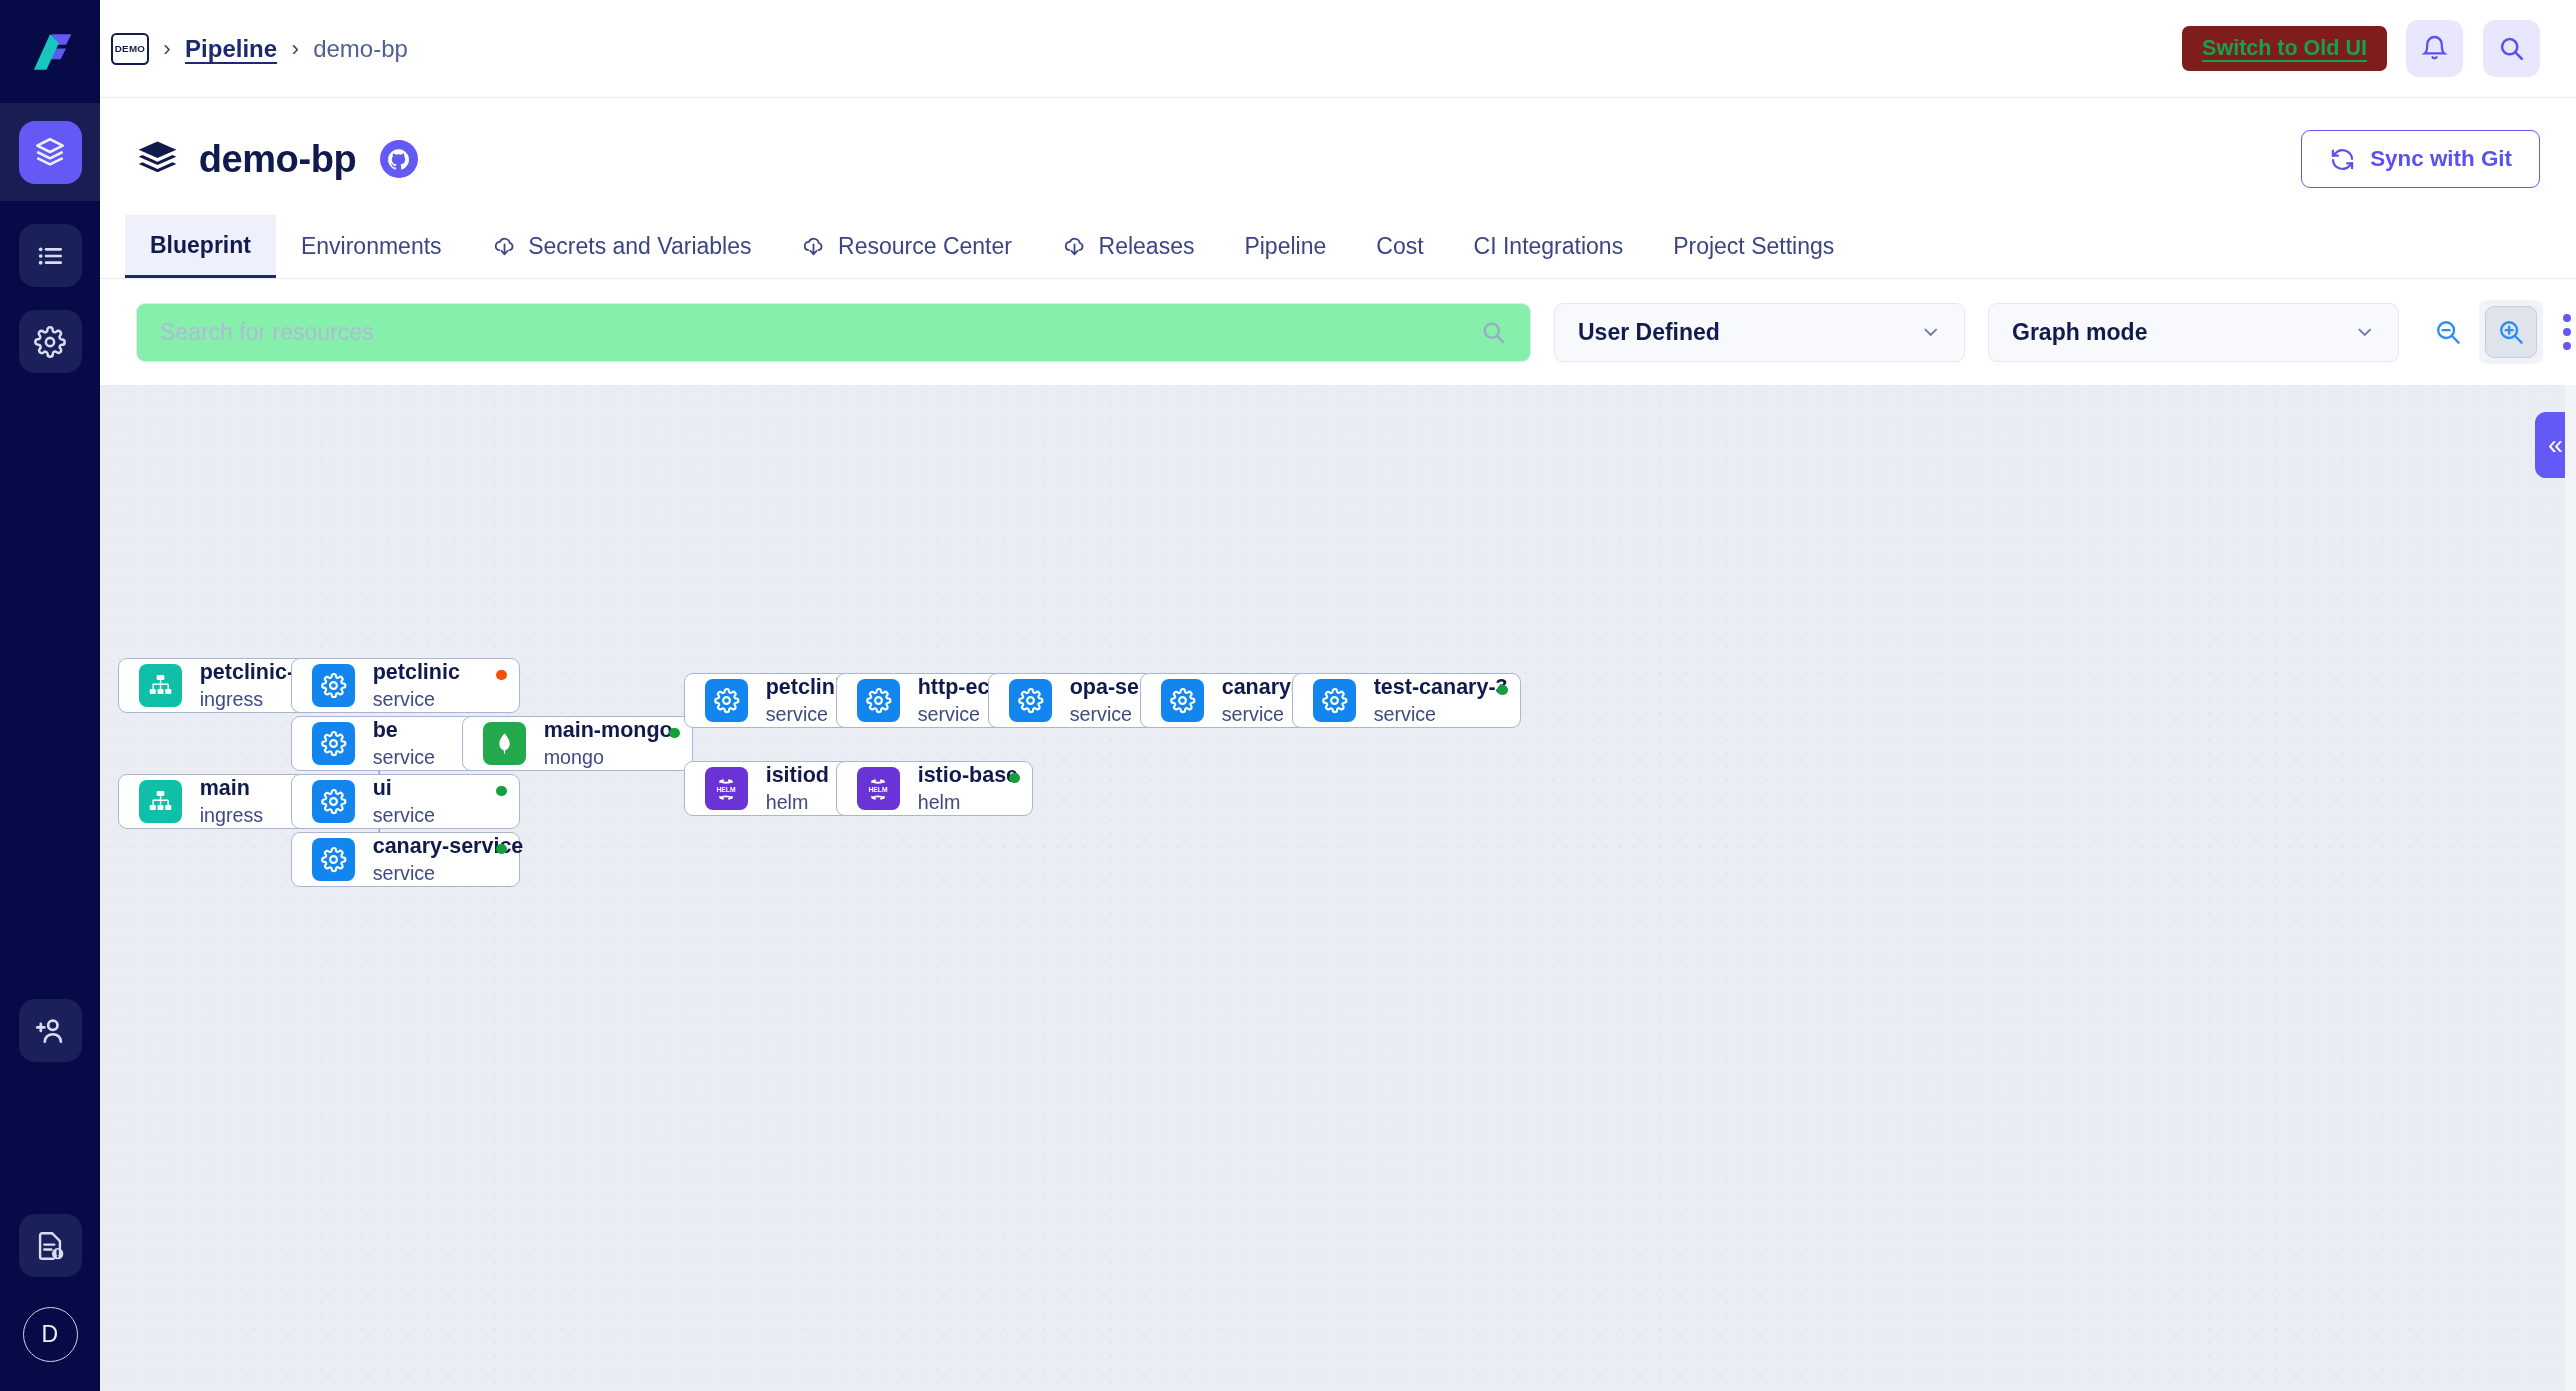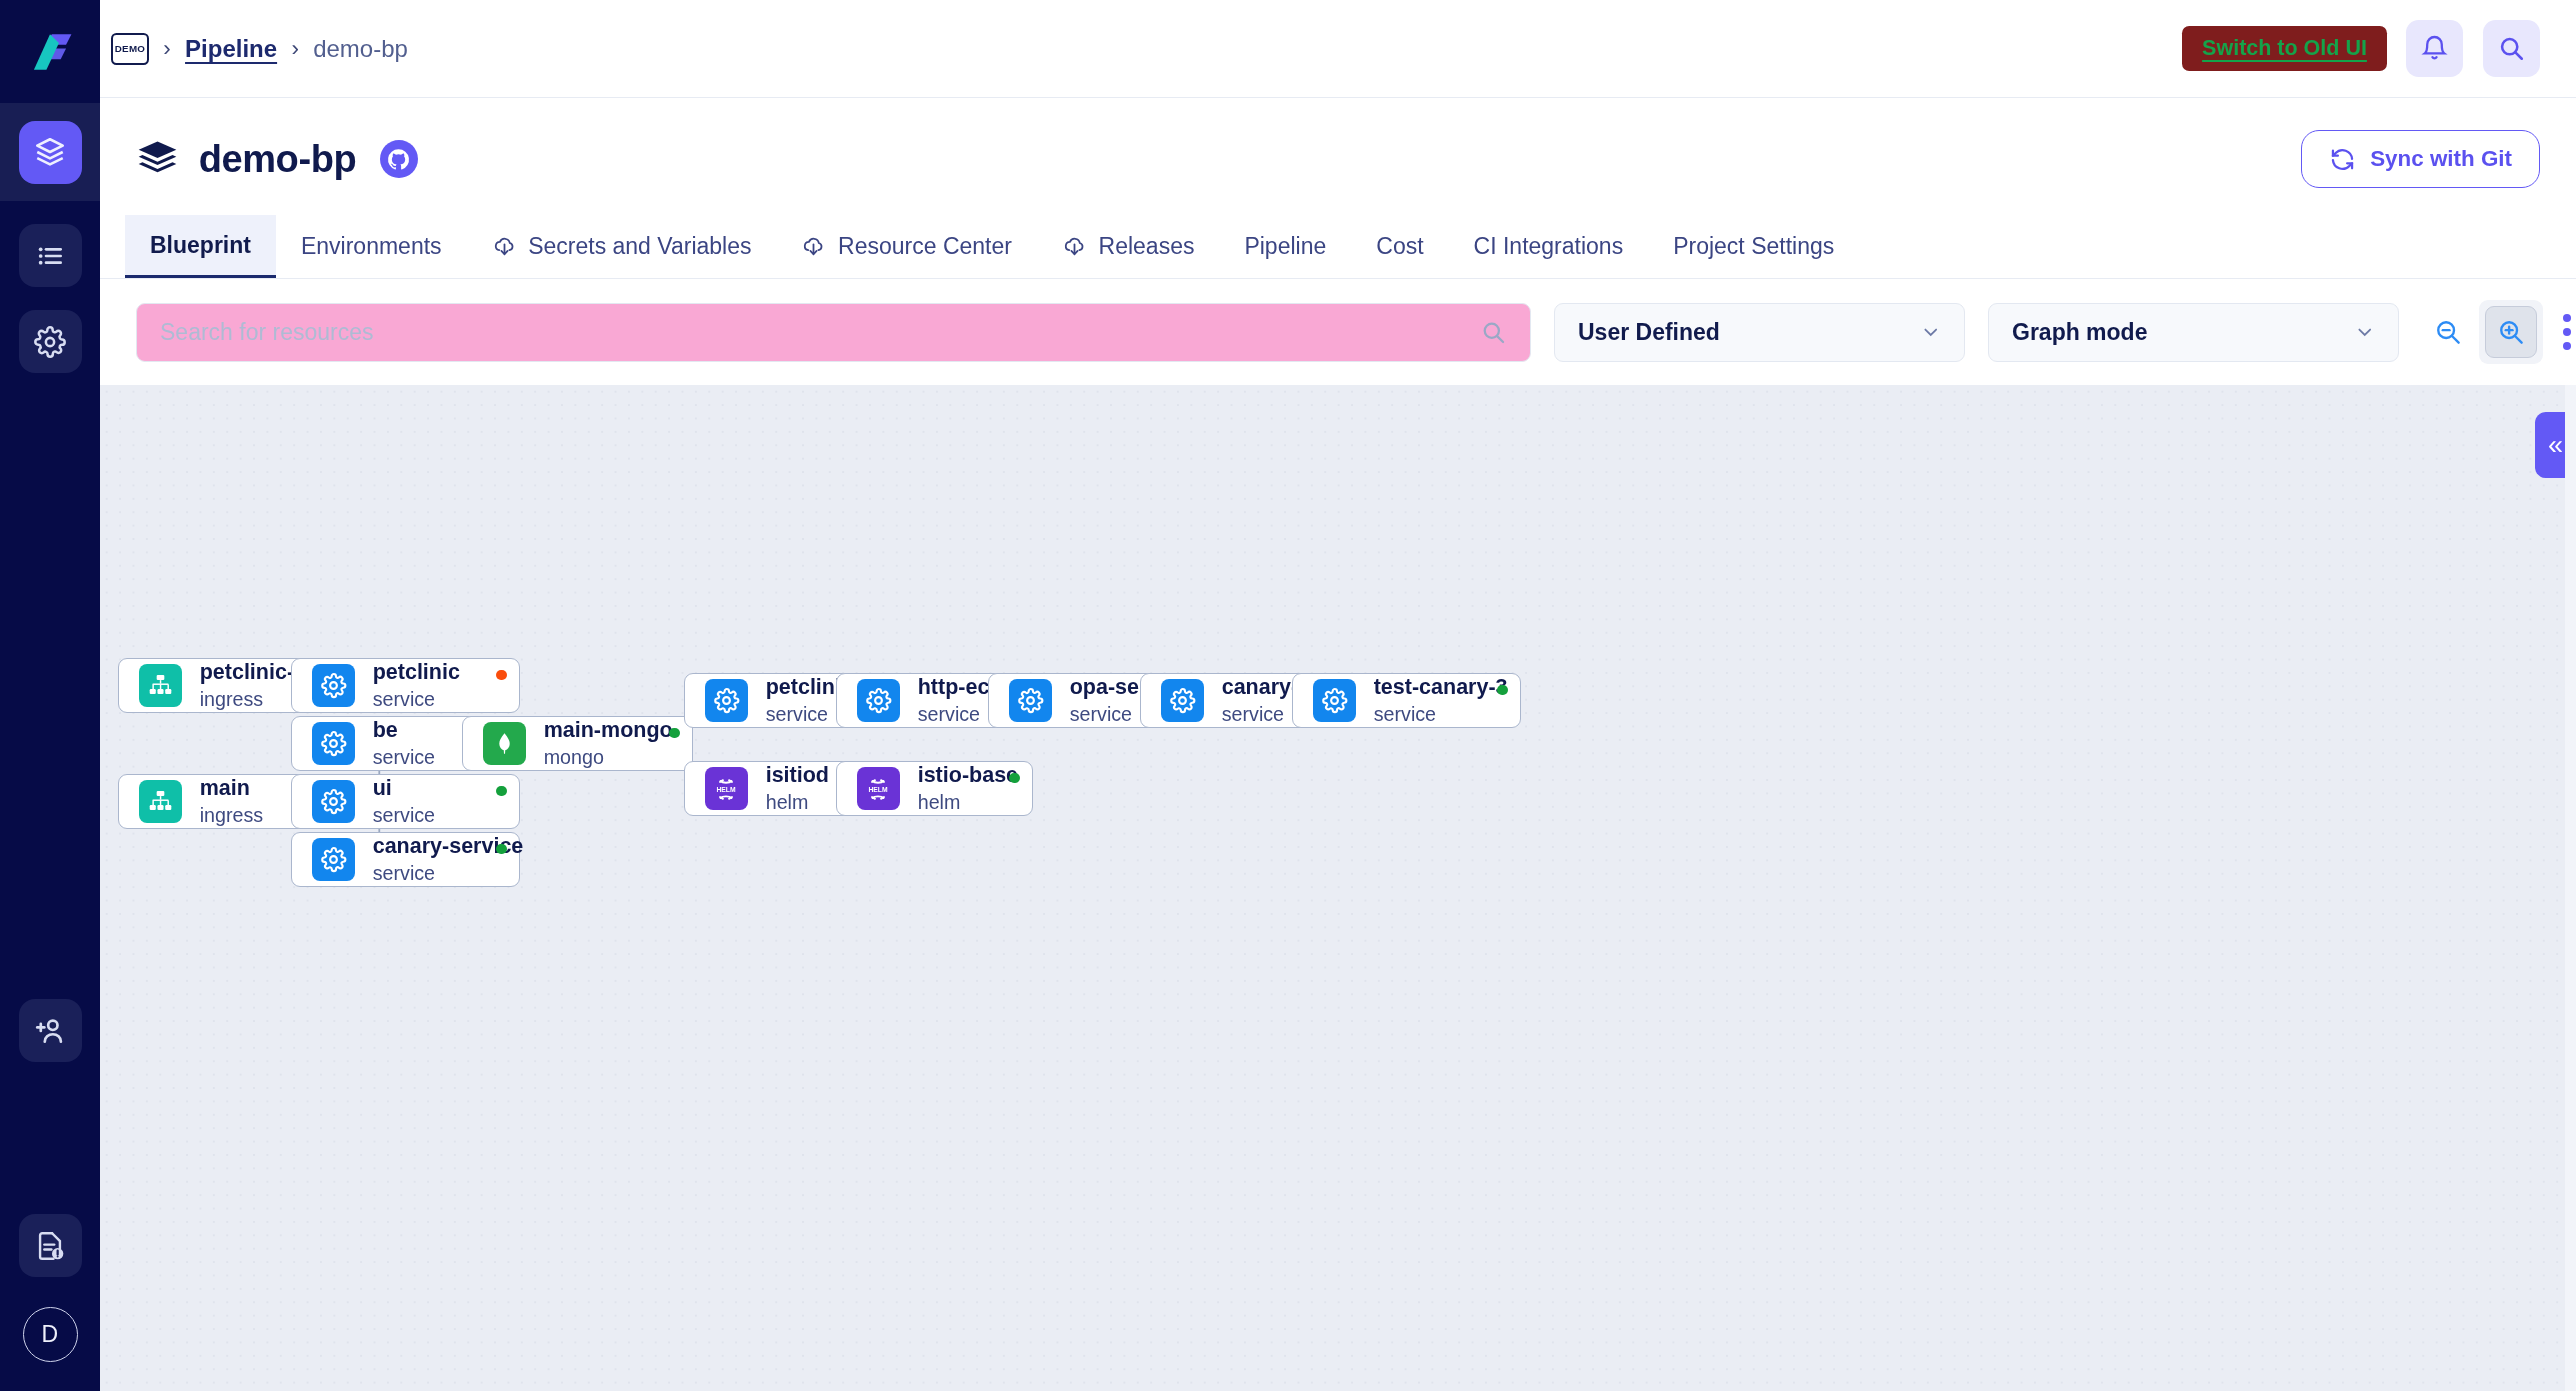--- a/index.html
+++ b/index.html
@@ -74,21 +74,21 @@
     background: #fff; display: flex; align-items: center;
   }
   .proj-title-wrap { display: flex; align-items: center; gap: 19.7px; margin-left: 36px; }
   .proj-title { font-size: 38px; font-weight: bold; color: #101a4d; letter-spacing: -0.4px; }
   .gh-badge {
     width: 38px; height: 38px; border-radius: 50%; background: #6359f5;
     display: flex; align-items: center; justify-content: center; margin-left: 3.6px;
   }
   .sync-btn {
     margin-left: auto; margin-right: 36px;
-    border: 1.8px solid #6359f5; border-radius: 18px; background: #fff;
+    border: 1.8px solid #6359f5; border-radius: 9px; background: #fff;
     color: #5b51ef; font-size: 22.4px; font-weight: bold;
     padding: 14.3px 27px; display: flex; align-items: center; gap: 14.3px;
   }
 
   
   #tabs {
     position: absolute; left: 100px; top: 215px; width: 2476px; height: 64px;
     background: #fff; display: flex; align-items: stretch;
     border-bottom: 0.9px solid #e7ebf3; padding-left: 25px;
   }
@@ -102,21 +102,21 @@
     border-bottom: 3.6px solid #1b2a6d;
   }
 
   
   #toolbar {
     position: absolute; left: 100px; top: 279px; width: 2476px; height: 106px;
     background: #fff; display: flex; align-items: center; padding: 0 36px;
     gap: 23px;
   }
   .search-box {
-    flex: 0 0 1395px; height: 59px; background: #f9a8d4;
+    flex: 0 0 1395px; height: 59px; background: #86efac;
     border: 0.9px solid #e3e8f1; border-radius: 9px;
     display: flex; align-items: center; padding: 0 23px;
   }
   .search-box input {
     flex: 1; border: none; outline: none; background: transparent;
     font-family: "Liberation Sans", sans-serif;
     font-size: 23px; color: #3b4583;
   }
   .search-box input::placeholder { color: #aebbd4; }
   .select-box {

